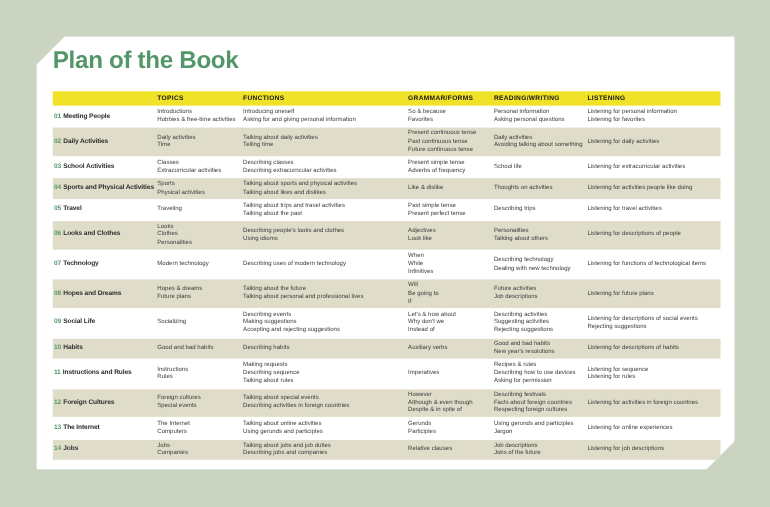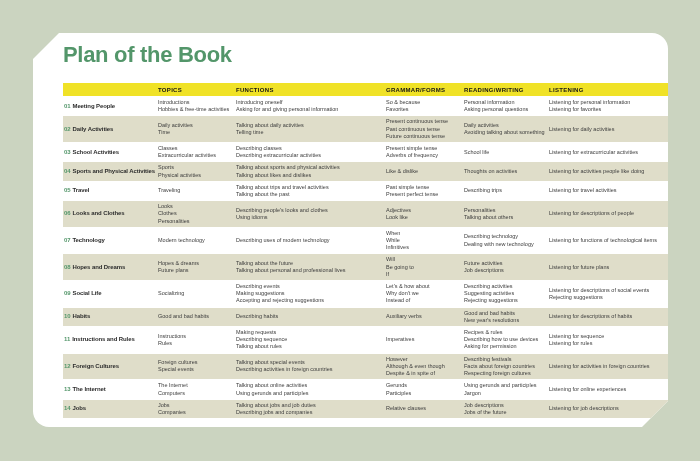--- a/index.html
+++ b/index.html
@@ -8,22 +8,21 @@
     background:#cbd4c0;
     font-family:"Liberation Sans",sans-serif;
     position:relative;overflow:hidden;
   }
   .card{
     position:absolute;left:33px;top:33px;
     width:635px;height:394px;
     background:#ffffff;
     clip-path:polygon(26px 0,100% 0,100% calc(100% - 26px),calc(100% - 26px) 100%,0 100%,0 26px);
     box-sizing:border-box;
-    padding:10px 13px 0 30px;
-    border-radius:16px;
+    padding:10px 13px 0 15px;
   }
   .title{
     color:#53966a;
     font-size:22px;font-weight:bold;line-height:24px;
     letter-spacing:-0.3px;margin:0;
   }
   .table{margin-top:16px;width:607px}
   .thead{
     display:grid;
     grid-template-columns:95px 78px 150px 78px 85px 121px;

